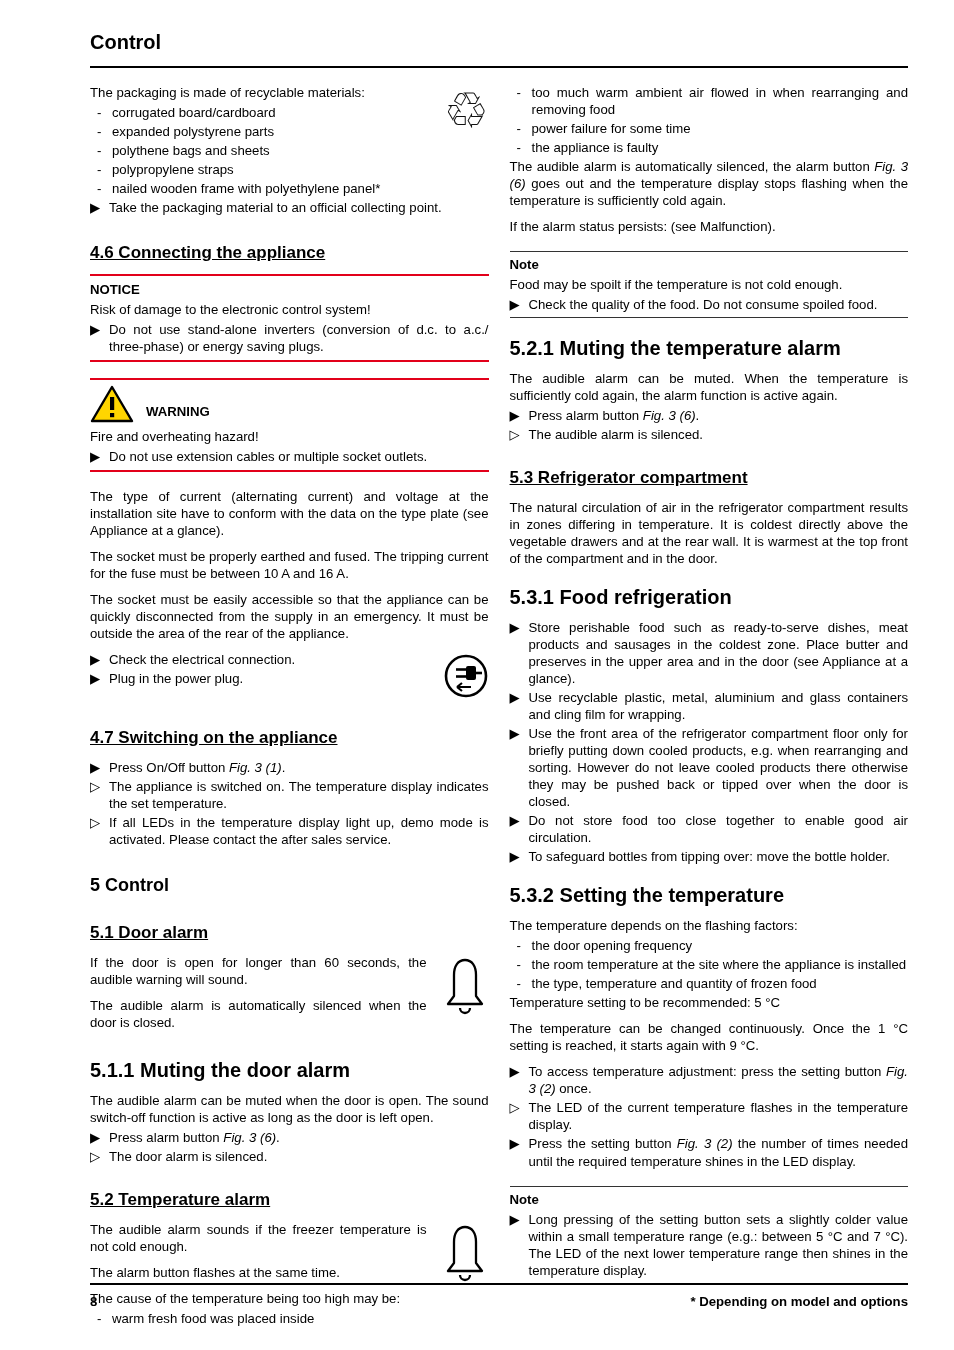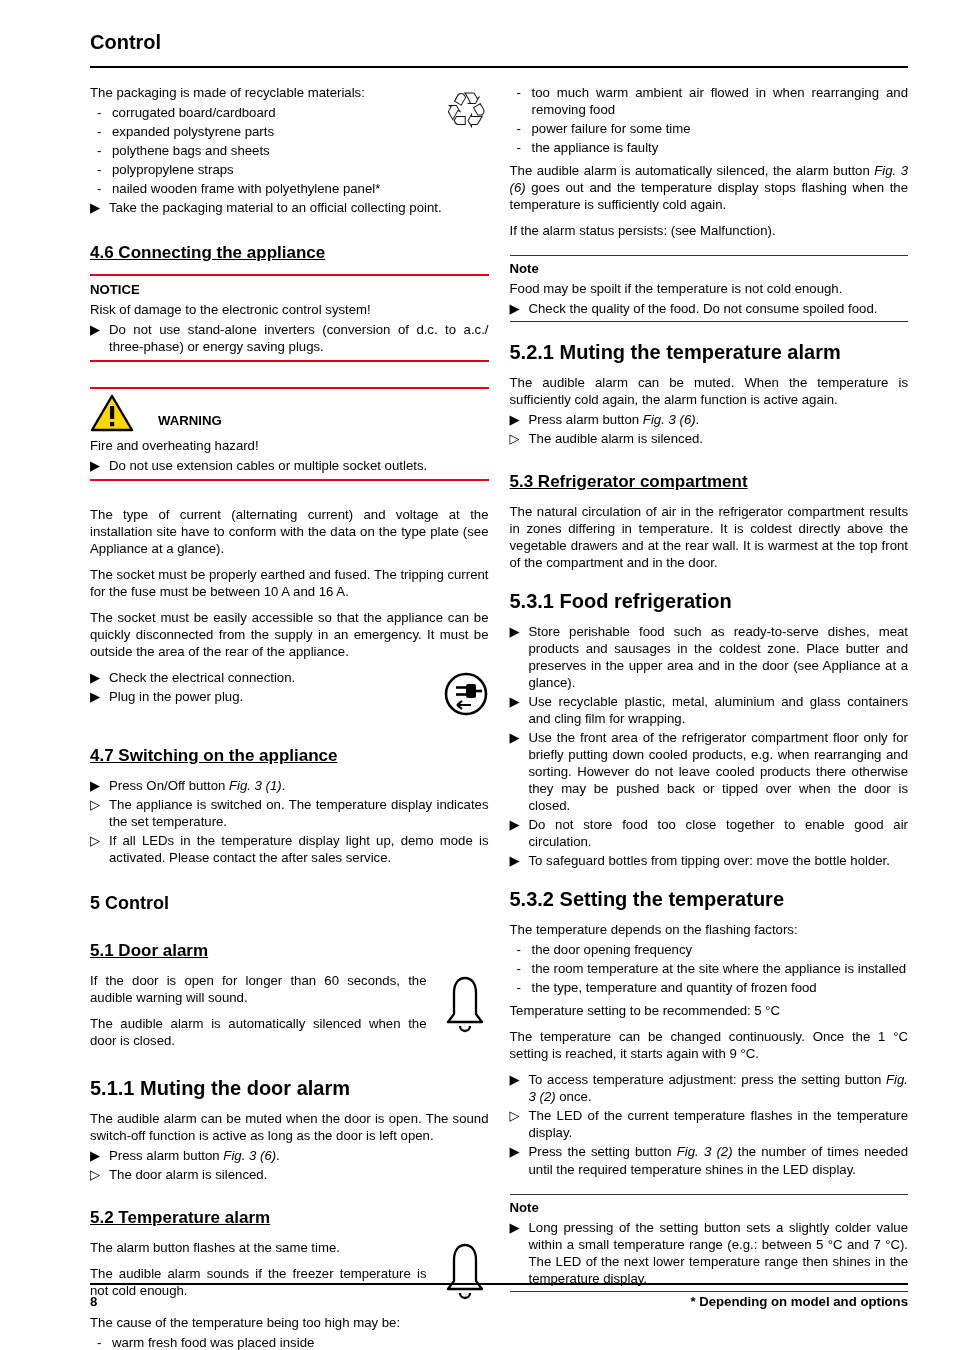--- a/index.html
+++ b/index.html
@@ -14,34 +14,34 @@
   .h-title { font-size: 20px; font-weight: bold; margin: 0 0 10px; }
   .rule-black { border: 0; border-top: 2px solid #000; margin: 0 0 16px; }
   .cols { display: flex; gap: 21px; }
   .col { width: 399px; text-align: justify; }
   h1, h2, h3 { text-align: left; }
   .h-chap { font-size: 18px; font-weight: bold; margin: 26px 0 8px; }
   .h-sec { font-size: 17px; font-weight: bold; margin: 24px 0 10px; text-decoration: underline; }
   .h-sub { font-size: 20px; font-weight: bold; margin: 18px 0 8px; }
   .para { margin: 0 0 9px; }
   .tight { margin-bottom: 3px; }
-  .mt6 { margin-top: 6px; }
+  .mt6 { margin-top: 0; }
   .li { display: flex; margin: 0 0 2px; }
   .li .mk { flex: 0 0 19px; }
   .li.dash { padding-left: 7px; }
   .li.dash .mk { flex: 0 0 15px; }
   .li .tx { flex: 1; text-align: justify; }
   .fig { font-style: italic; }
   .flow { display: flow-root; }
   .flicon { float: right; margin: 2px 0 4px 14px; }
   .recycle { font-family: "DejaVu Sans", sans-serif; font-size: 50px; line-height: 1; color: #111; }
   .rule-red { border: 0; border-top: 2px solid #e2001a; margin: 5px 0; }
-  .safety { margin: 0 0 25px; }
+  .safety { margin: 0 0 16px; }
   .slabel { font-weight: bold; margin: 2px 0 3px; }
-  .warn-head { display: flex; align-items: flex-end; gap: 24px; margin: 3px 0 5px; }
+  .warn-head { display: flex; align-items: flex-end; gap: 12px; margin: 3px 0 5px; }
   .warn-label { font-weight: bold; padding-bottom: 3px; }
   .noteblk { margin: 16px 0 16px; }
   .rule-note { border: 0; border-top: 1.3px solid #333; margin: 4px 0; }
   .steps { margin-bottom: 6px; }
   .footer { position: absolute; left: 90px; right: 46px; bottom: 40px; }
   .rule-foot { border: 0; border-top: 2px solid #000; margin: 0 0 8px; }
   .footer-row { display: flex; justify-content: space-between; font-weight: bold; }
   svg { display: block; }
 </style>
 </head>
@@ -183,22 +183,22 @@
         </div>
 
       <h2 class="h-sec">5.2 Temperature alarm</h2>
       <div class="flow">
         <span class="flicon">
           <svg width="48" height="62" viewBox="0 0 48 62">
             <path d="M24 4 C17 4 13 10 13 19 L13 40 L7 48 L41 48 L35 40 L35 19 C35 10 31 4 24 4 Z" fill="none" stroke="#000" stroke-width="2.3" stroke-linejoin="round"></path>
             <path d="M19 52 a5 5 0 0 0 10 0" fill="none" stroke="#000" stroke-width="2.3"></path>
           </svg>
         </span>
+        <p class="para">The audible alarm sounds if the freezer temperature is not cold enough.</p>
         <p class="para">The alarm button flashes at the same time.</p>
-        <p class="para">The audible alarm sounds if the freezer temperature is not cold enough.</p>
       </div>
       <p class="para tight mt6">The cause of the temperature being too high may be:</p>
       <div class="li dash">
           <span class="mk">-</span>
           <span class="tx">warm fresh food was placed inside</span>
         </div>
 
     </div>
 
     <div class="col">

